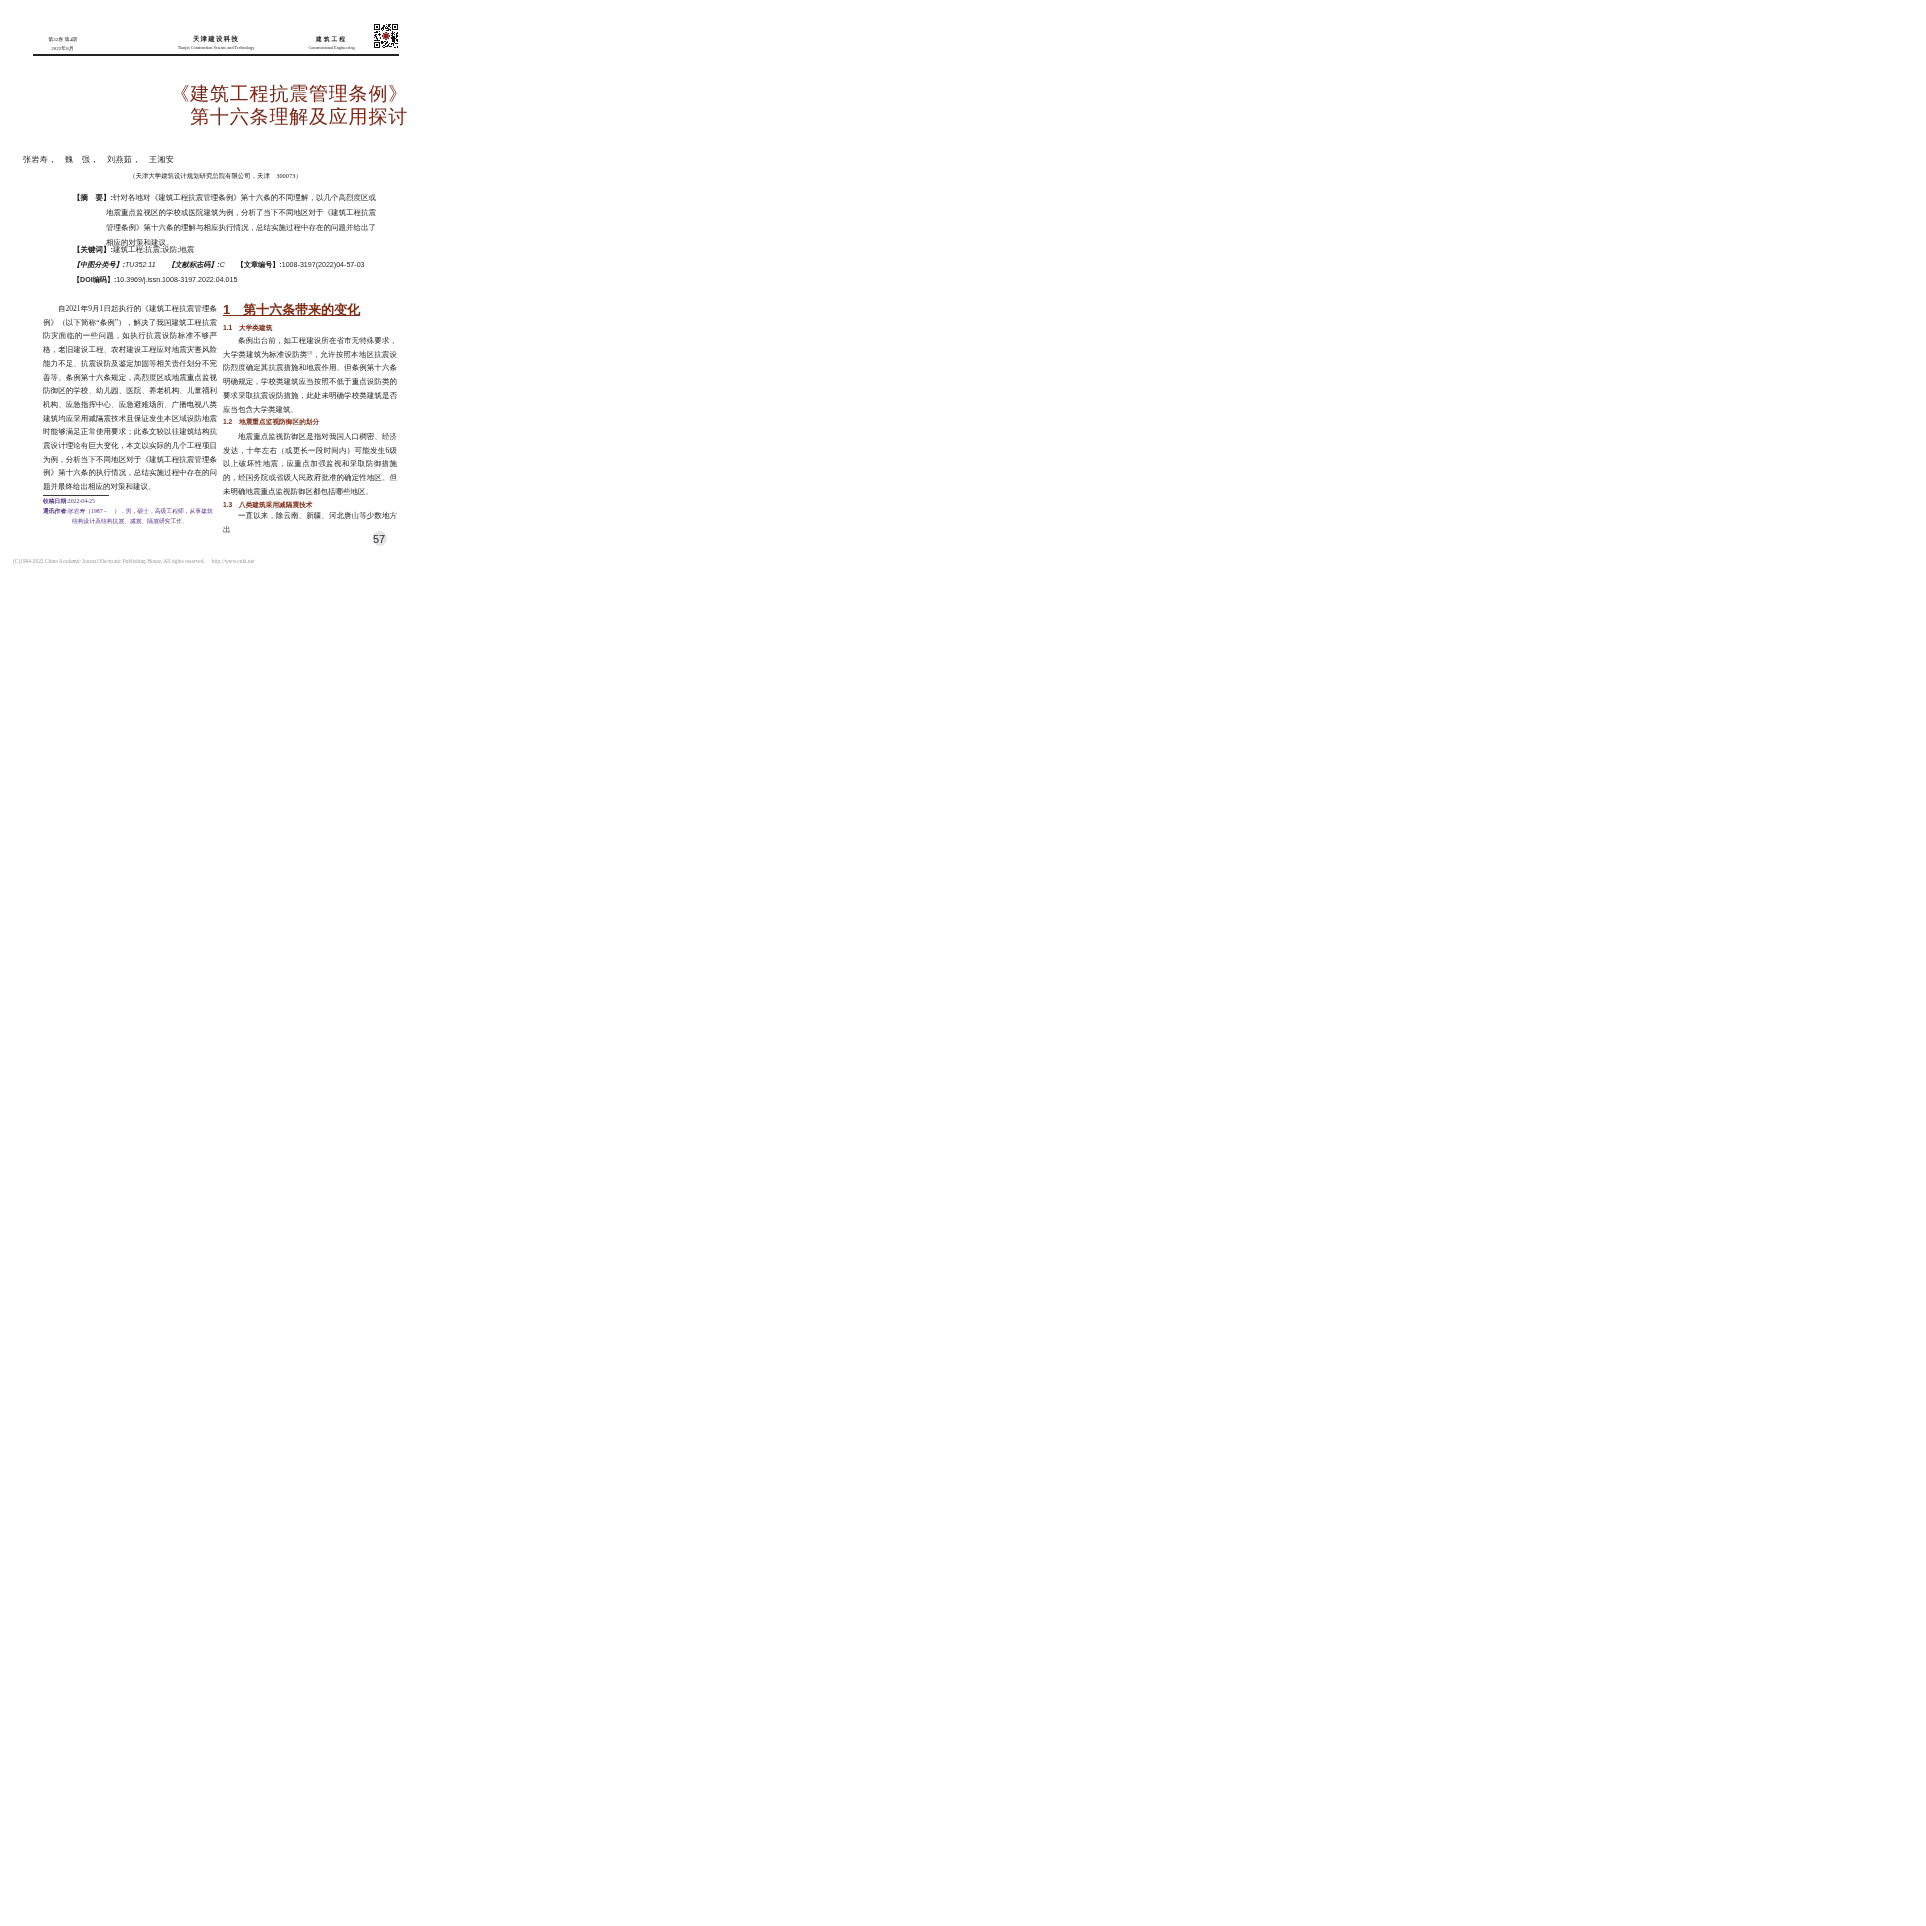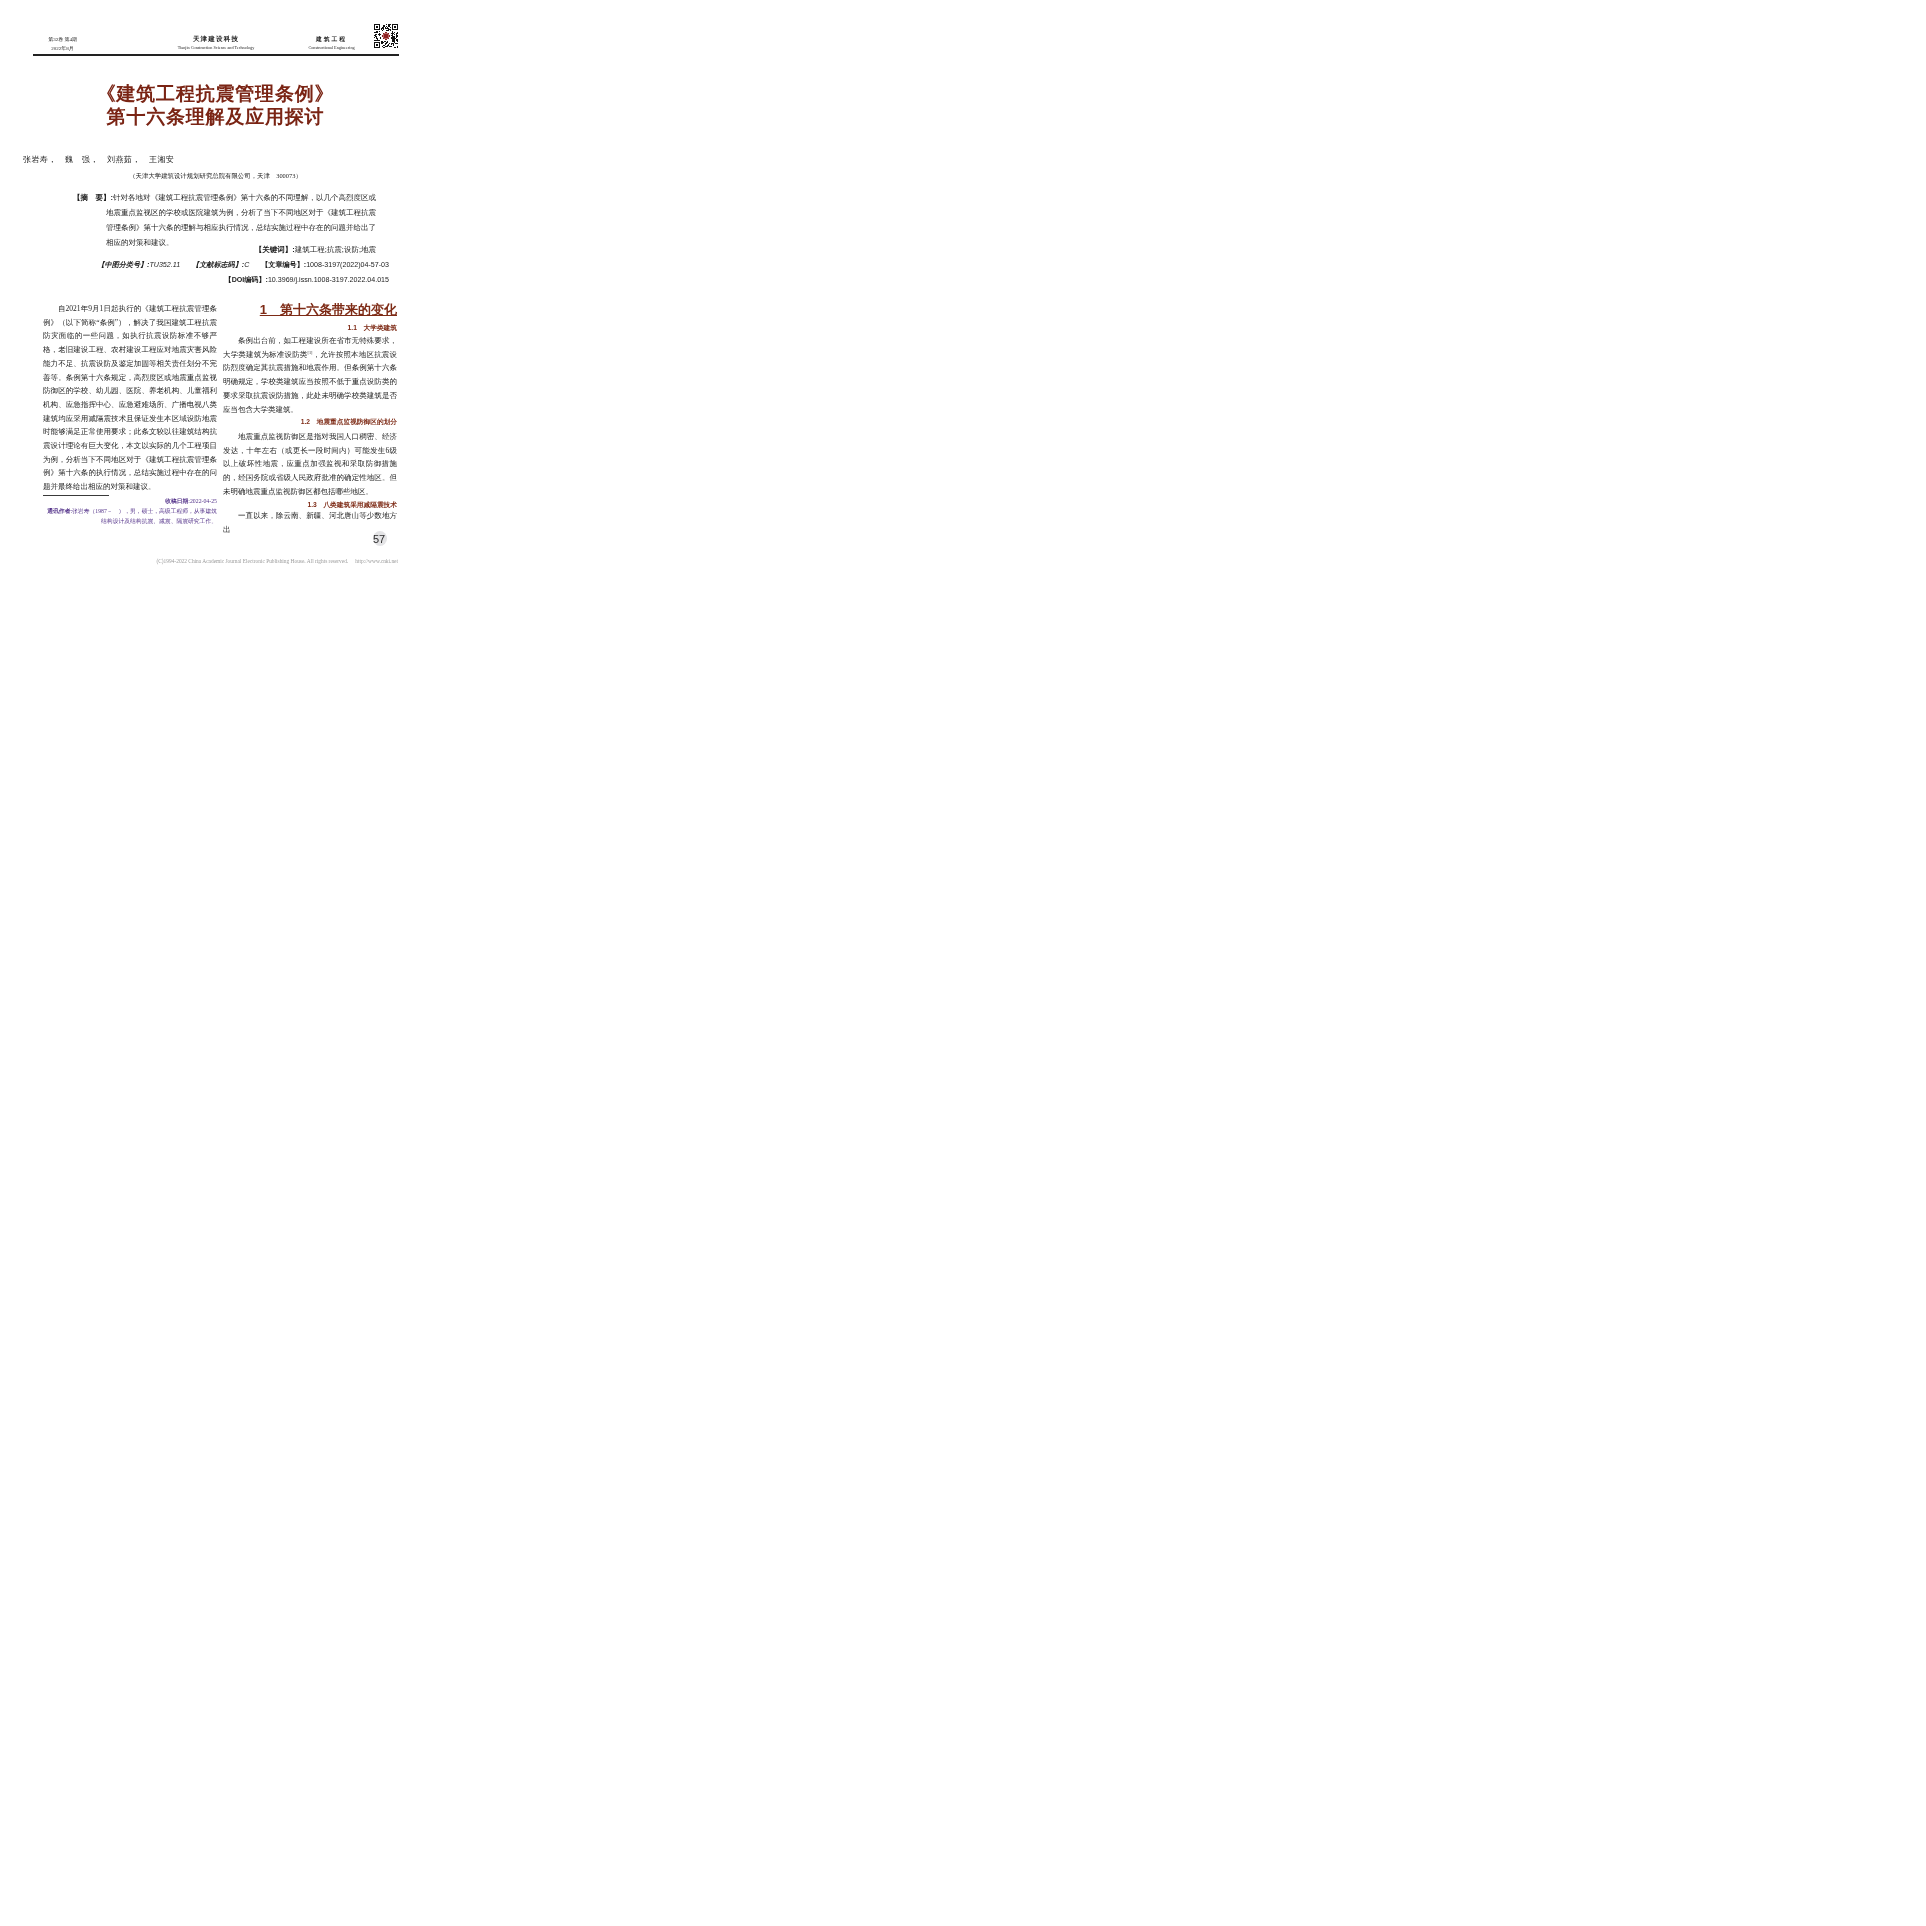--- a/index.html
+++ b/index.html
@@ -9,43 +9,43 @@
     --page-circle-bg:#E4E4E6;
     --footer-gray:#9B9B9B;
     --qr-logo-red:#8E1F1F;
     --serif:"Liberation Serif","DejaVu Serif",serif;
     --sans:"Liberation Sans","DejaVu Sans",sans-serif;
   }
   *{margin:0;padding:0;box-sizing:border-box;}
   html,body{background:#fff;}
   body{width:432px;height:577px;position:relative;overflow:hidden;
        font-family:var(--serif);color:#1c1c1c;}
-  .abs{position:absolute;text-align:right;}
+  .abs{position:absolute;}
 
   
   .hdr-left{left:42px;top:35px;width:41px;text-align:center;
             font-size:5px;line-height:9.2px;}
   .hdr-center{left:139px;top:35px;width:154px;text-align:center;}
   .hdr-center .cn{font-family:var(--sans);font-weight:bold;font-size:6.5px;
                   letter-spacing:1.2px;line-height:8.5px;}
   .hdr-center .en{font-size:4.2px;line-height:8.5px;margin-top:0.4px;}
   .hdr-right{left:293px;top:35px;width:77px;text-align:center;}
   .hdr-right .cn{font-family:var(--sans);font-weight:bold;font-size:5.8px;
                  letter-spacing:1.9px;line-height:8.5px;}
   .hdr-right .en{font-size:4.2px;line-height:8.5px;margin-top:0.4px;}
   .rule-thick{left:33px;top:54px;width:366px;height:1.2px;background:#222;}
   .rule-thin{left:33px;top:55px;width:366px;height:0.5px;background:#222;}
 
   
   .qr{left:374px;top:24px;width:24px;height:24px;}
   .qr svg{width:100%;height:100%;shape-rendering:crispEdges;}
 
   
-  .title{left:23px;top:82px;width:385px;text-align:center;
-         color:var(--title-maroon);font-weight:bold;font-size:19px;
+  .title{left:23px;top:82px;width:385px;text-align:right;
+         color:var(--title-maroon);font-weight:normal;font-size:19px;
          line-height:23px;letter-spacing:0.8px;}
   .authors{left:23px;top:154px;width:385px;text-align:left;
            font-size:8px;letter-spacing:0.4px;}
   .affil{left:23px;top:172px;width:385px;text-align:center;font-size:6.4px;}
 
   
   .abstract{left:73px;top:190px;width:303px;font-size:7.5px;
             line-height:15px;text-align:justify;padding-left:33px;
             text-indent:-33px;}
   .blabel{font-family:var(--sans);font-weight:bold;}

